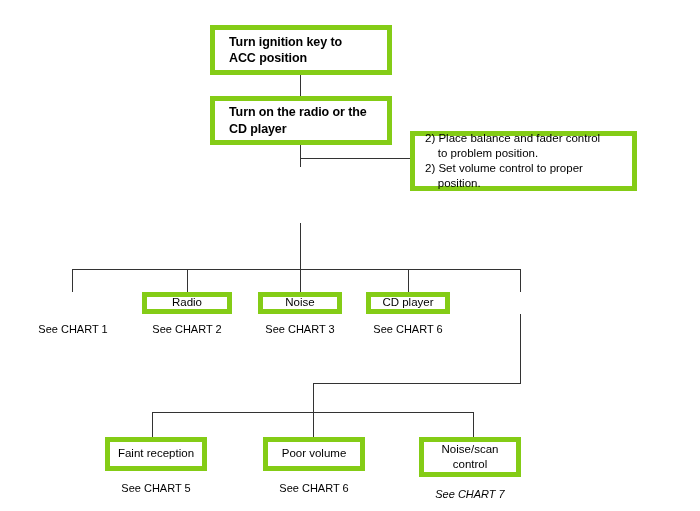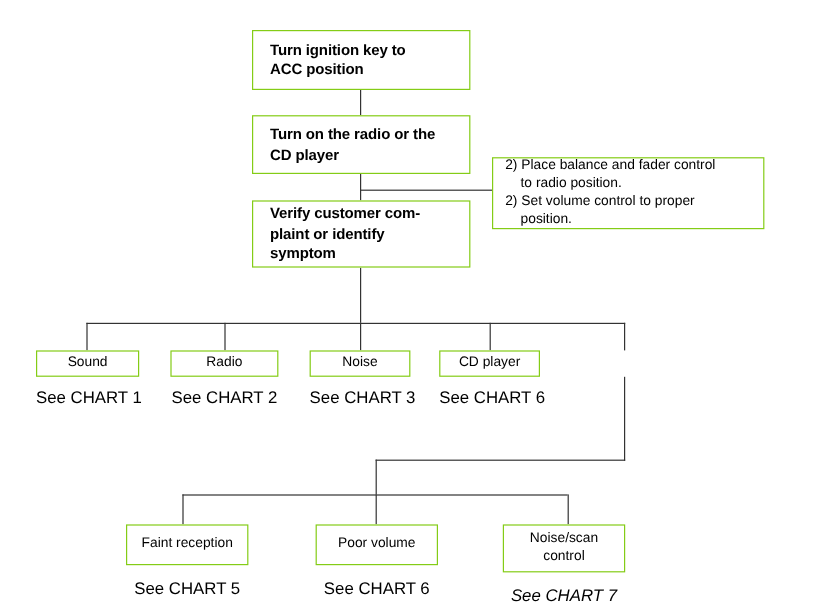--- a/index.html
+++ b/index.html
@@ -12,21 +12,21 @@
     position: relative;
     width: 700px;
     height: 511px;
     background: #ffffff;
     font-family: "Liberation Sans", sans-serif;
     overflow: hidden;
   }
   .box {
     position: absolute;
     box-sizing: border-box;
-    border: 1px solid #84cc16;
+    border: 5px solid #84cc16;
     background: #ffffff;
     display: flex;
     align-items: center;
     z-index: 3;
   }
   .box-text {
     width: 100%;
     line-height: 1.32;
     color: #000000;
   }
@@ -50,21 +50,21 @@
     white-space: pre;
   }
   
   .cat-box .box-text {
     font-size: 11.5px;
     font-weight: normal;
     text-align: center;
   }
   .caption {
     position: absolute;
-    font-size: 14px;
+    font-size: 11px;
     color: #000000;
     text-align: center;
     white-space: nowrap;
     z-index: 2;
   }
   
   .vline {
     position: absolute;
     width: 1px;
     background: #333333;
@@ -83,36 +83,30 @@
 <div id="canvas">
 
   <div class="box main-box" style="left:210px; top:25px; width:182px; height:50px;">
     <span class="box-text"><span>Turn ignition key to</span><br><span>ACC position</span></span>
   </div>
 
   <div class="box main-box" style="left:210px; top:96px; width:182px; height:49px;">
     <span class="box-text"><span>Turn on the radio or the</span><br><span>CD player</span></span>
   </div>
 
-  <div class="box main-box" style="left:210px; top:167px; width:182px; height:56px;">
-    <span class="box-text"><span>Verify customer com-</span><br><span>plaint  or identify symptom</span></span>
-  </div>
 
   <div class="box note-box" style="left:410px; top:131px; width:227px; height:60px;">
     <span class="box-text">
         <span class="note-line">2) Place balance and fader control</span>
-        <span class="note-line">    to radio position.</span>
+        <span class="note-line">    to problem position.</span>
         <span class="note-line">2) Set volume control to proper</span>
         <span class="note-line">    position.</span>
       </span>
   </div>
 
-  <div class="box cat-box" style="left:30px; top:292px; width:86px; height:22px;">
-    <span class="box-text">Sound</span>
-  </div>
   <div class="box cat-box" style="left:142px; top:292px; width:90px; height:22px;">
     <span class="box-text">Radio</span>
   </div>
   <div class="box cat-box" style="left:258px; top:292px; width:84px; height:22px;">
     <span class="box-text">Noise</span>
   </div>
   <div class="box cat-box" style="left:366px; top:292px; width:84px; height:22px;">
     <span class="box-text">CD player</span>
   </div>
 

